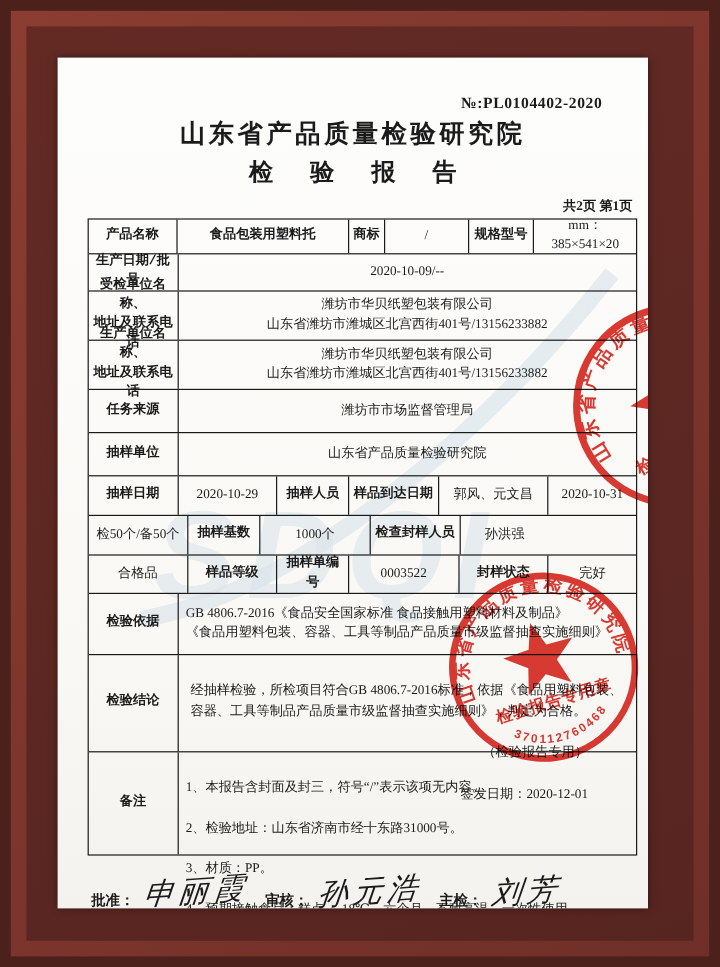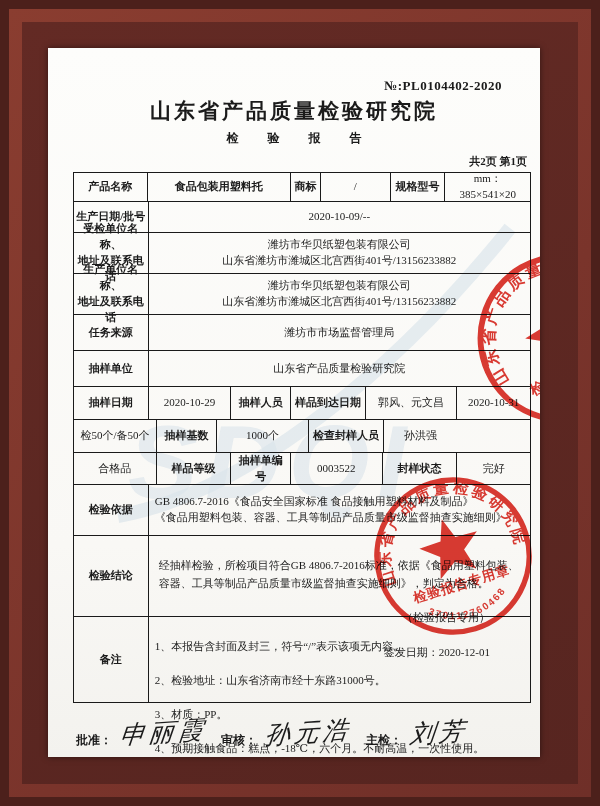--- a/index.html
+++ b/index.html
@@ -5,30 +5,30 @@
   html,body{margin:0;padding:0;width:600px;height:806px;overflow:hidden;
     font-family:"Liberation Serif","DejaVu Serif",serif;color:#1b1b1b;}
   .frame1{position:absolute;inset:0;background:#4c201b;}
   .frame2{position:absolute;inset:9px;background:linear-gradient(135deg,#8a3d30,#7a342b 60%,#6f2f28);}
   .frame3{position:absolute;inset:22px;background:linear-gradient(160deg,#632a24,#572520);}
   .paper{position:absolute;left:48px;top:48px;width:492px;height:709px;
     background:linear-gradient(180deg,#fdfdfb 0%,#f9f8f5 70%,#f3f2ee 100%);
     overflow:hidden;box-shadow:0 0 6px rgba(0,0,0,.5);}
   .report-no{margin-top:30px;text-align:right;padding-right:38px;font-size:13px;font-weight:bold;letter-spacing:.5px;}
   .title{text-align:center;font-size:21px;font-weight:bold;letter-spacing:3px;margin-top:3px;}
-  .subtitle{text-align:center;font-size:12px;font-weight:bold;letter-spacing:13px;margin-top:5px;text-indent:13px;}
+  .subtitle{text-align:center;font-size:20px;font-weight:bold;letter-spacing:13px;margin-top:5px;text-indent:13px;}
   .page-info{text-align:right;padding-right:13px;font-size:11px;font-weight:bold;margin-top:7px;padding-left:44px;}
   .tblwrap{position:relative;z-index:1;margin:3px 0 0 25px;width:458px;}
   .tbl{border:1.6px solid #1a1a1a;}
   .tr{display:flex;border-bottom:1.5px solid #1a1a1a;align-items:stretch;}
   .tr:last-child{border-bottom:none;}
   .td{border-right:1.5px solid #1a1a1a;display:flex;align-items:center;justify-content:center;
       font-size:11px;line-height:1.45;text-align:center;white-space:pre-line;box-sizing:border-box;padding:1px 2px;}
   .td:last-child{border-right:none;}
-  .lbl{font-weight:bold;font-family:Liberation Serif, serif;font-size:11px;}
+  .lbl{font-weight:bold;font-family:Liberation Mono, monospace;font-size:11px;}
   .left{justify-content:flex-start;text-align:left;padding:3px 6px;}
   .blk{display:block;width:100%;}
   .just{text-align:left;padding:2px 4px 0 4px;line-height:1.6;}
   .right-note{text-align:right;padding-right:34px;line-height:1.7;}
   .sigrow{position:relative;z-index:1;display:flex;align-items:flex-end;margin:13px 0 0 28px;}
   .siglbl{font-weight:bold;font-family:"Liberation Sans","DejaVu Sans",sans-serif;font-size:12px;}
   .sig{font-style:italic;font-size:25px;margin:0 14px 0 8px;transform:rotate(-4deg) skewX(-10deg);
        font-family:"Liberation Serif",serif;white-space:nowrap;letter-spacing:4px;}
   .watermark{position:absolute;left:30px;top:150px;z-index:0;opacity:.55;pointer-events:none;}
   .stamp{position:absolute;z-index:5;mix-blend-mode:multiply;opacity:.9;}

